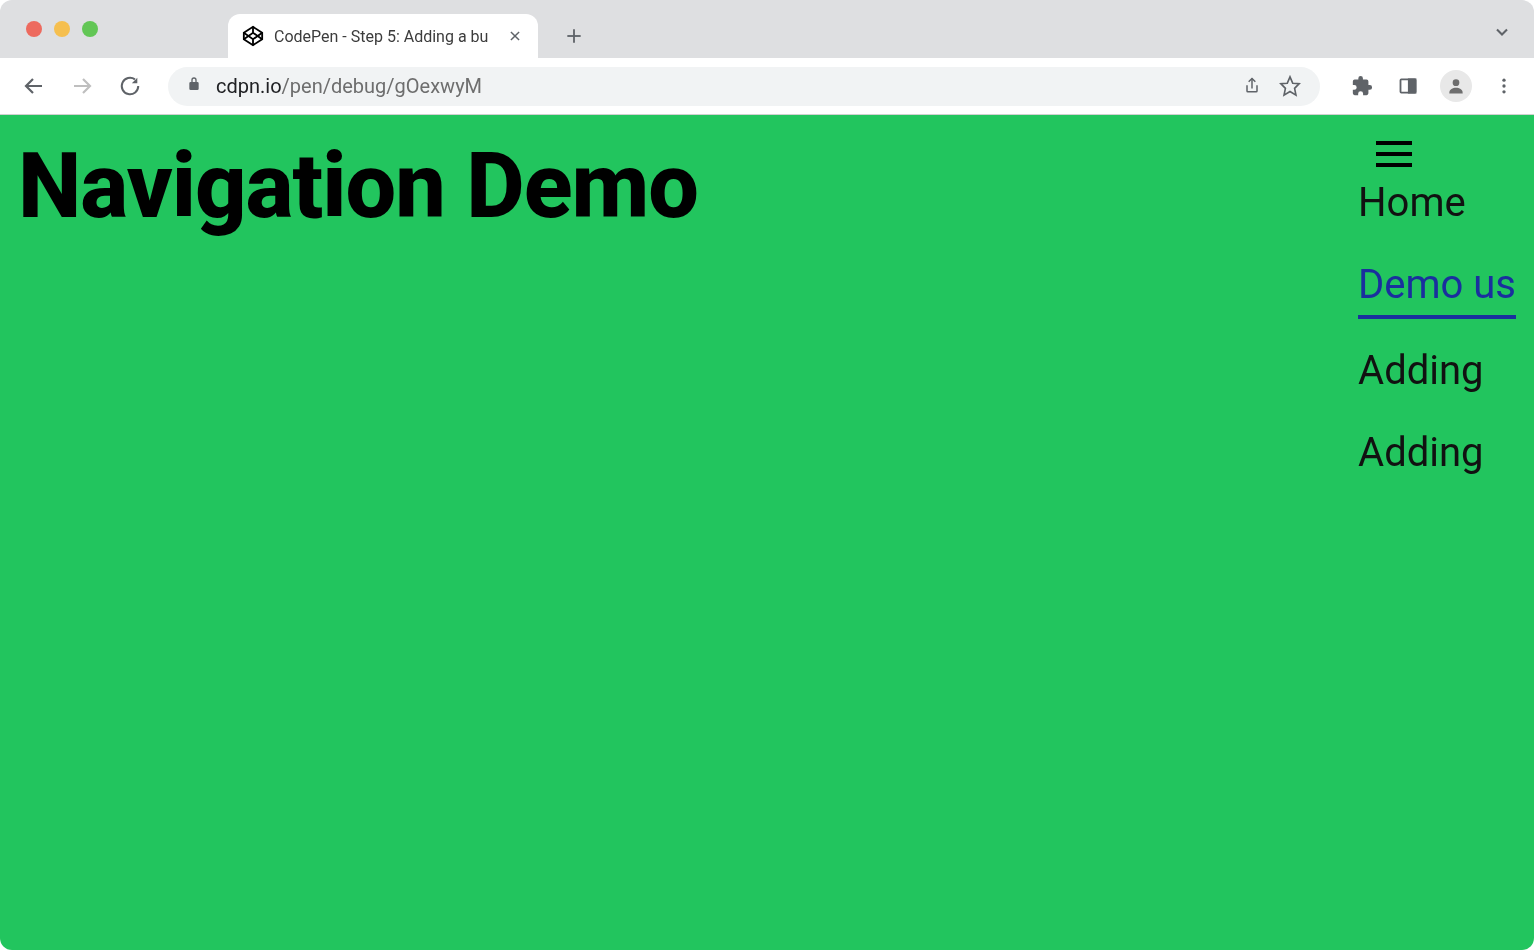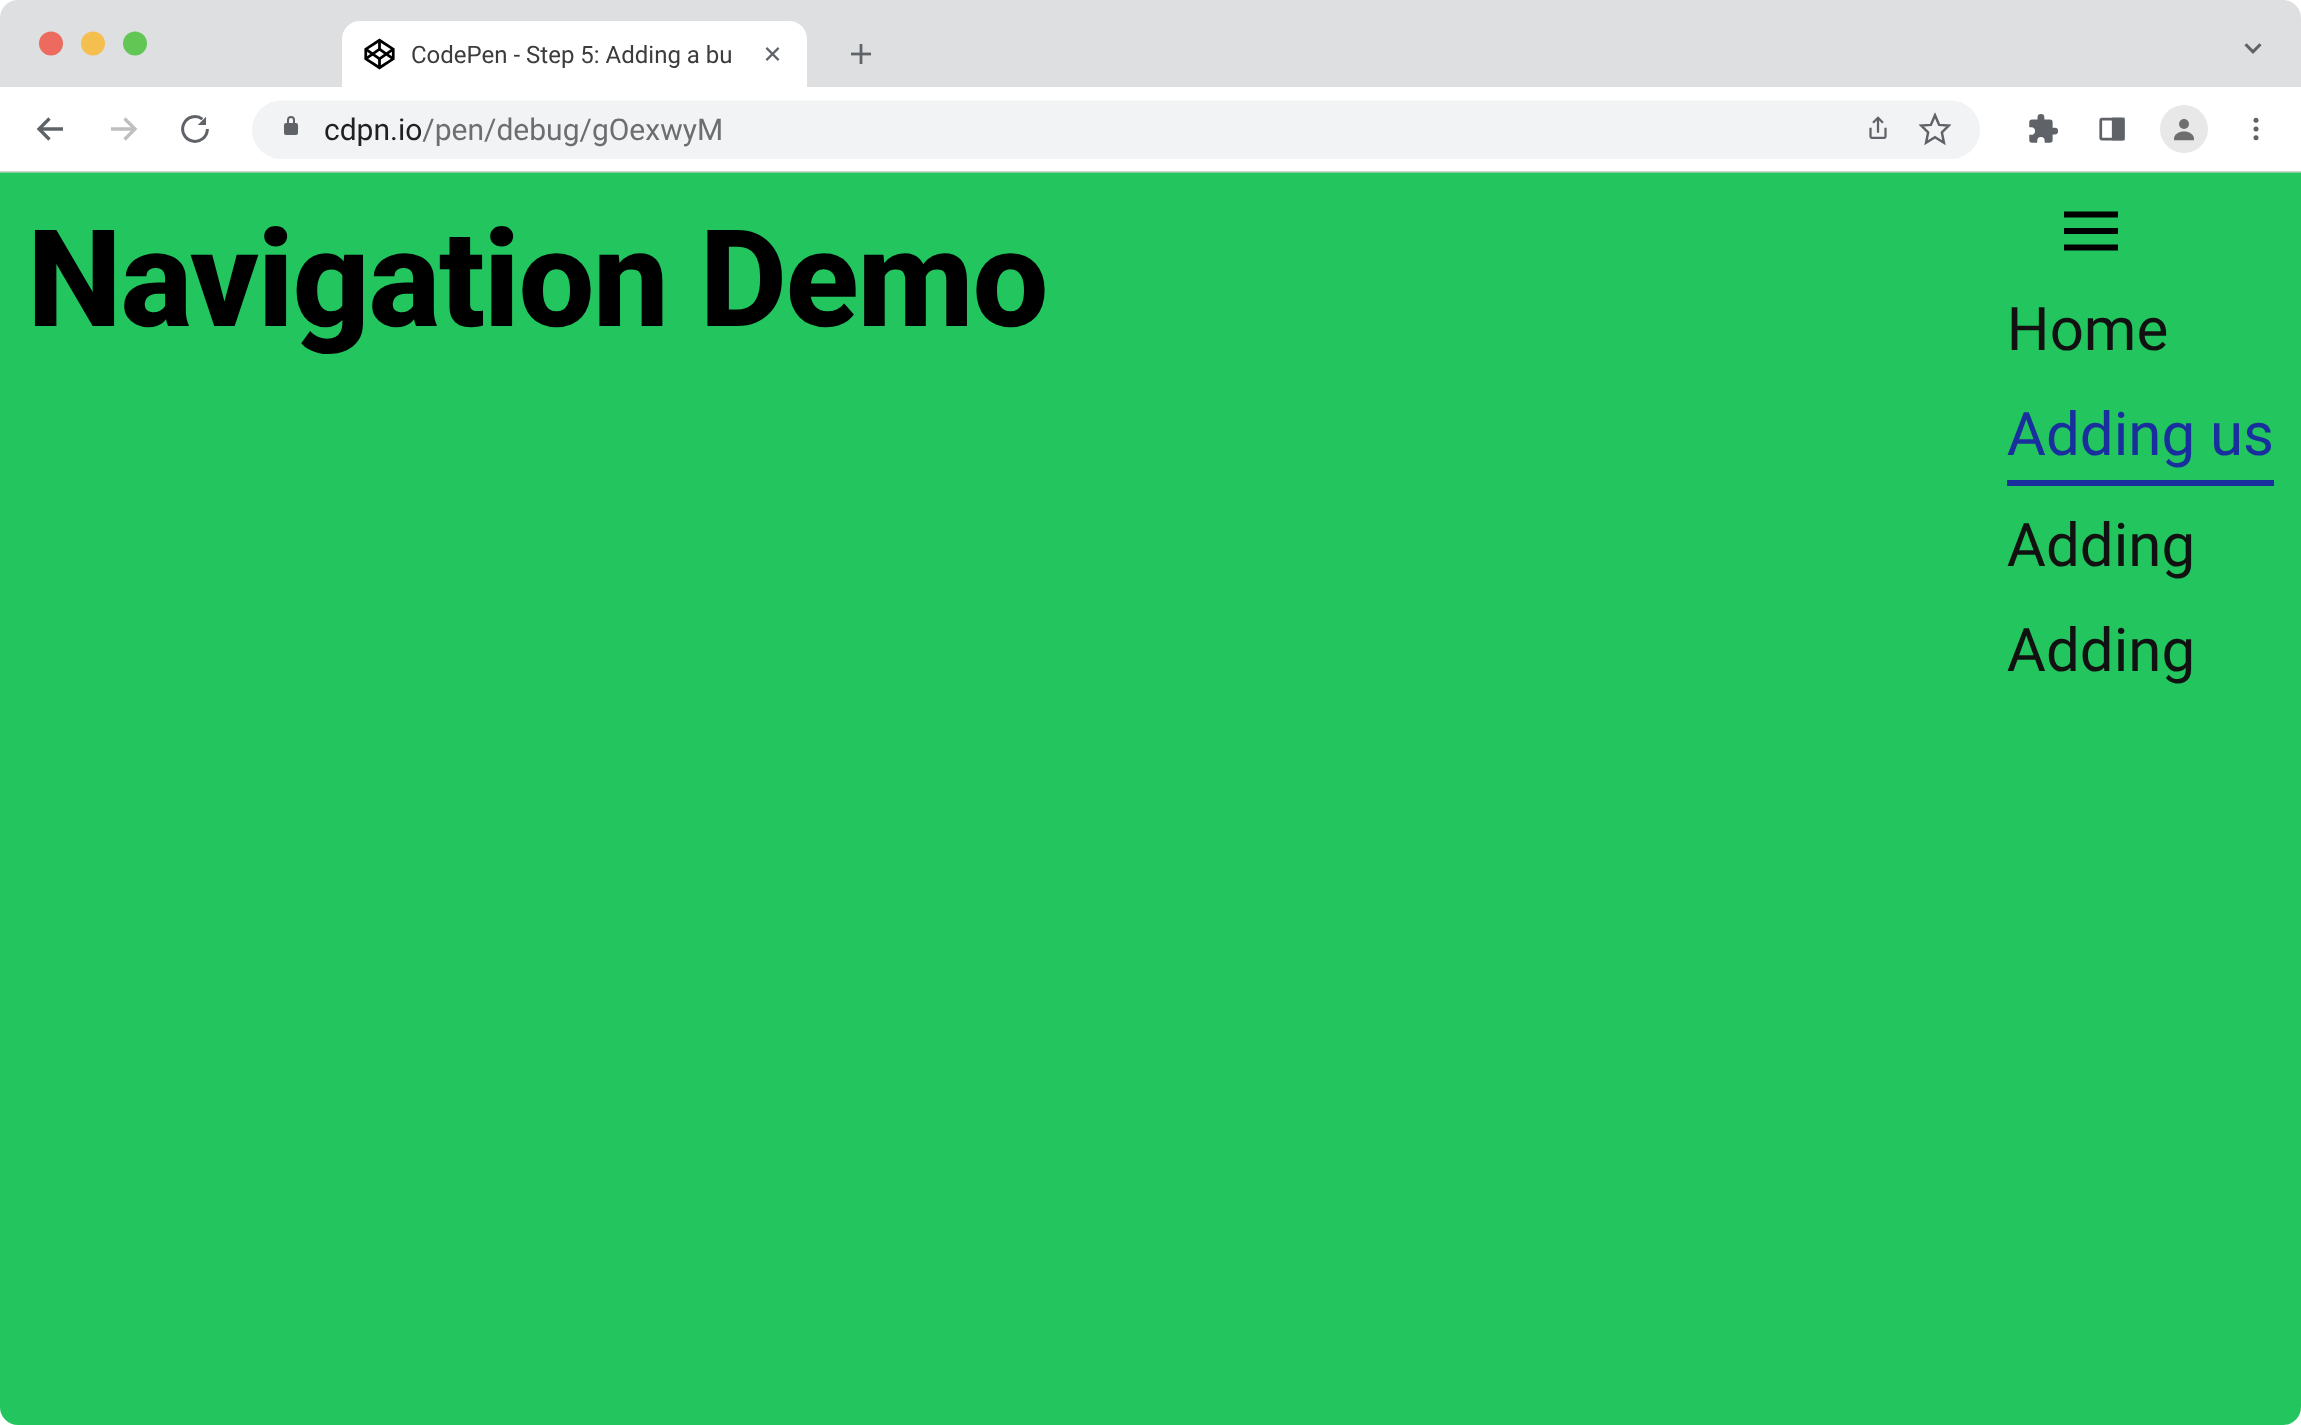--- a/index.html
+++ b/index.html
@@ -236,25 +236,25 @@
     }
     
     .hamburger-line {
       height: 4px;
       background: #000;
       width: 100%;
     }
     
     .nav-menu {
       position: absolute;
-      top: 81px;
+      top: 64px;
       right: 18px;
       display: flex;
       flex-direction: column;
-      gap: 16px;
+      gap: 28px;
     }
     
     .nav-item {
       font-size: 40px;
       color: #111;
       cursor: pointer;
       padding-bottom: 6px;
       line-height: 1.2;
     }
     
@@ -383,17 +383,17 @@
   <h1 class="page-heading">Navigation Demo</h1>
 
   <div class="hamburger">
     <div class="hamburger-line"></div>
     <div class="hamburger-line"></div>
     <div class="hamburger-line"></div>
   </div>
 
   <nav class="nav-menu">
     <a class="nav-item">Home</a>
-    <a class="nav-item active">Adding us</a>
+    <a class="nav-item active">Demo us</a>
     <a class="nav-item">Adding</a>
     <a class="nav-item">Adding</a>
   </nav>
 </div>
 
 </body></html>

